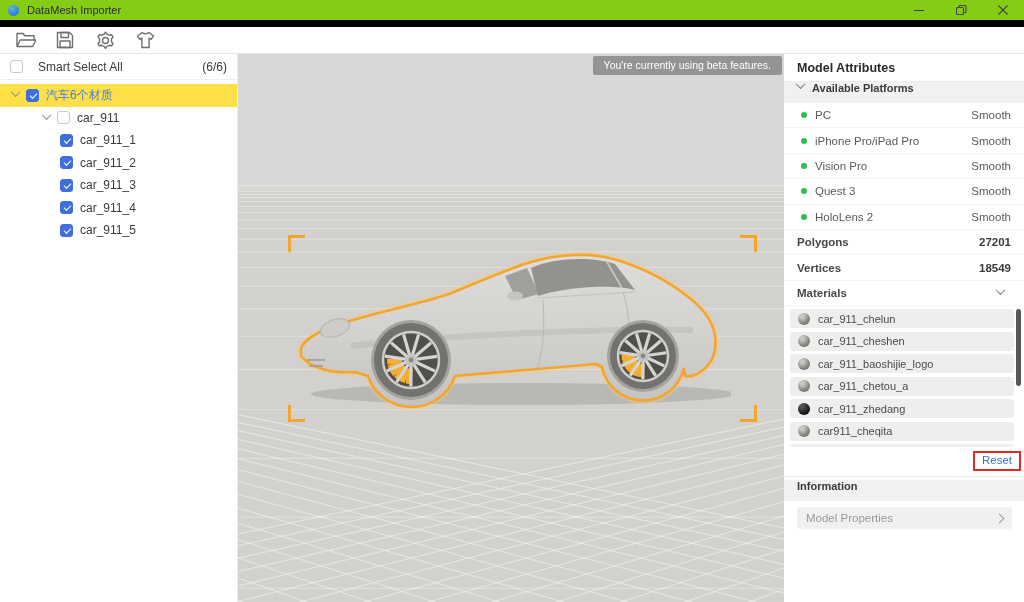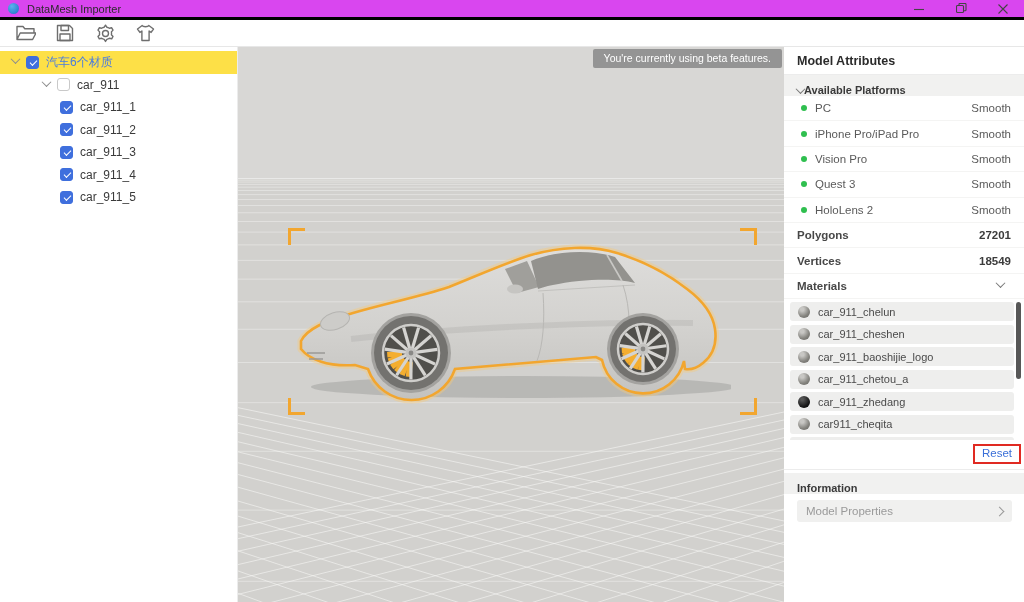--- a/index.html
+++ b/index.html
@@ -1,21 +1,21 @@
 <!DOCTYPE html>
 <html style="--accent: #3f6fdd; --orange: #f2a62f; --green: #2fbf4f; --reset-red: #e02a22; --reset-link: #3a6fd8; --viewport-sky: #d8d7d5; --viewport-floor: #d2d1ce; --selected-row: #dbe7f7;"><head>
 <meta charset="utf-8">
 <style>
   * { margin:0; padding:0; box-sizing:border-box; }
   html,body { width:1024px; height:602px; overflow:hidden; }
   body { font-family:"Liberation Sans", sans-serif; background:#fff; color:#333; }
   .window { position:relative; width:1024px; height:602px; display:flex; flex-direction:column; background:#fff; }
 
   
-  .titlebar { height:20px; display:flex; align-items:center; background:#d946ef; border-bottom:3px solid #000000; padding-left:8px; flex:0 0 auto; }
+  .titlebar { height:27px; display:flex; align-items:center; background:#84cc16; border-bottom:7px solid #000000; padding-left:8px; flex:0 0 auto; }
   .app-logo { width:11px; height:11px; border-radius:50%; background:radial-gradient(circle at 35% 30%, #5db2ee, #1a6fc4); margin-right:8px; }
   .win-title { font-size:11px; color:#2b2b2b; }
   .win-controls { margin-left:auto; display:flex; height:100%; }
   .wc { width:42px; height:100%; display:flex; align-items:center; justify-content:center; color:#444; cursor:default; }
   .wc svg { display:block; }
 
   
   .toolbar { height:27px; background:#fff; border-bottom:1px solid #e7e7e7; display:flex; align-items:center; gap:14px; padding-left:12px; flex:0 0 auto; }
   .tool-btn { width:26px; height:22px; display:flex; align-items:center; justify-content:center; }
   .tool-btn svg { stroke:#6e6e6e; fill:none; stroke-width:1.4; stroke-linejoin:round; stroke-linecap:round; }
@@ -46,21 +46,21 @@
   .beta-banner { position:absolute; top:2px; right:2px; background:rgba(145,145,145,.96); color:#fff; font-size:10.5px; padding:3px 11px 4px; border-radius:2px; }
   .bk { position:absolute; width:17px; height:17px; }
   .bk.tl { border-top:3px solid var(--orange,#f2a62f); border-left:3px solid var(--orange,#f2a62f); }
   .bk.tr { border-top:3px solid var(--orange,#f2a62f); border-right:3px solid var(--orange,#f2a62f); }
   .bk.bl { border-bottom:3px solid var(--orange,#f2a62f); border-left:3px solid var(--orange,#f2a62f); }
   .bk.br { border-bottom:3px solid var(--orange,#f2a62f); border-right:3px solid var(--orange,#f2a62f); }
   #car-svg { position:absolute; left:53px; top:190px; }
 
   
   .panel-title { height:28px; display:flex; align-items:center; padding-left:13px; font-size:12.5px; font-weight:bold; color:#2b2b2b; border-bottom:1px solid #ececec; }
-  .section-bar { height:21px; background:#f1f1f0; display:flex; align-items:flex-end; padding:0 13px; gap:0; font-size:11px; font-weight:bold; color:#3a3a3a; }
+  .section-bar { height:21px; background:#f1f1f0; display:flex; align-items:flex-start; padding:0 13px; gap:8px; font-size:11px; font-weight:bold; color:#3a3a3a; }
   .section-bar .chev { margin:0 0 2px 0; border-color:#777; }
   .prow { height:25.4px; display:flex; align-items:center; padding:0 13px 0 17px; border-bottom:1px solid #f4f4f3; font-size:11.5px; color:#5a5a5a; }
   .dot { width:6px; height:6px; border-radius:50%; background:var(--green,#2fbf4f); margin-right:8px; flex:0 0 auto; }
   .pstat { margin-left:auto; }
   .srow { height:25.4px; display:flex; align-items:center; padding:0 13px; border-bottom:1px solid #f4f4f3; font-size:11.5px; }
   .slabel { font-weight:bold; color:#474747; }
   .sval { margin-left:auto; font-weight:bold; color:#3c3c3c; }
   .srow .chev { margin-left:auto; margin-bottom:2px; border-color:#777; }
   .mat-wrap { position:relative; height:141px; overflow:hidden; padding:3px 10px 0 6px; }
   .mat-row { height:19px; display:flex; align-items:center; gap:8px; background:#eeeeed; border-radius:3px; margin-bottom:3.5px; padding-left:8px; font-size:11px; color:#4a4a4a; }
@@ -124,20 +124,25 @@
     <div class="tool-btn">
       <svg width="21" height="18" viewBox="0 0 21 18">
         <path d="M7.2 1.5 L2.5 5 l2.4 3.4 2-1.4 V16.5 h7.2 V7 l2 1.4 L18.5 5 13.8 1.5 c-.7 1.6 -5.9 1.6 -6.6 0 z"></path>
       </svg>
     </div>
   </div>
 
   <div class="body-row">
 
     <aside class="sidebar">
+      <div class="ssa-row">
+        <span class="cb"></span>
+        <span class="ssa-label">Smart Select All</span>
+        <span class="ssa-count">(6/6)</span>
+      </div>
       <div class="tree">
           <div class="tree-row sel" style="padding-left: 9px;">
             <span class="chev"></span>
             <span class="cb on"></span>
             <span class="tlabel blue">汽车6个材质</span>
           </div>
           <div class="tree-row" style="padding-left: 40px;">
             <span class="chev"></span>
             <span class="cb"></span>
             <span class="tlabel">car_911</span>

